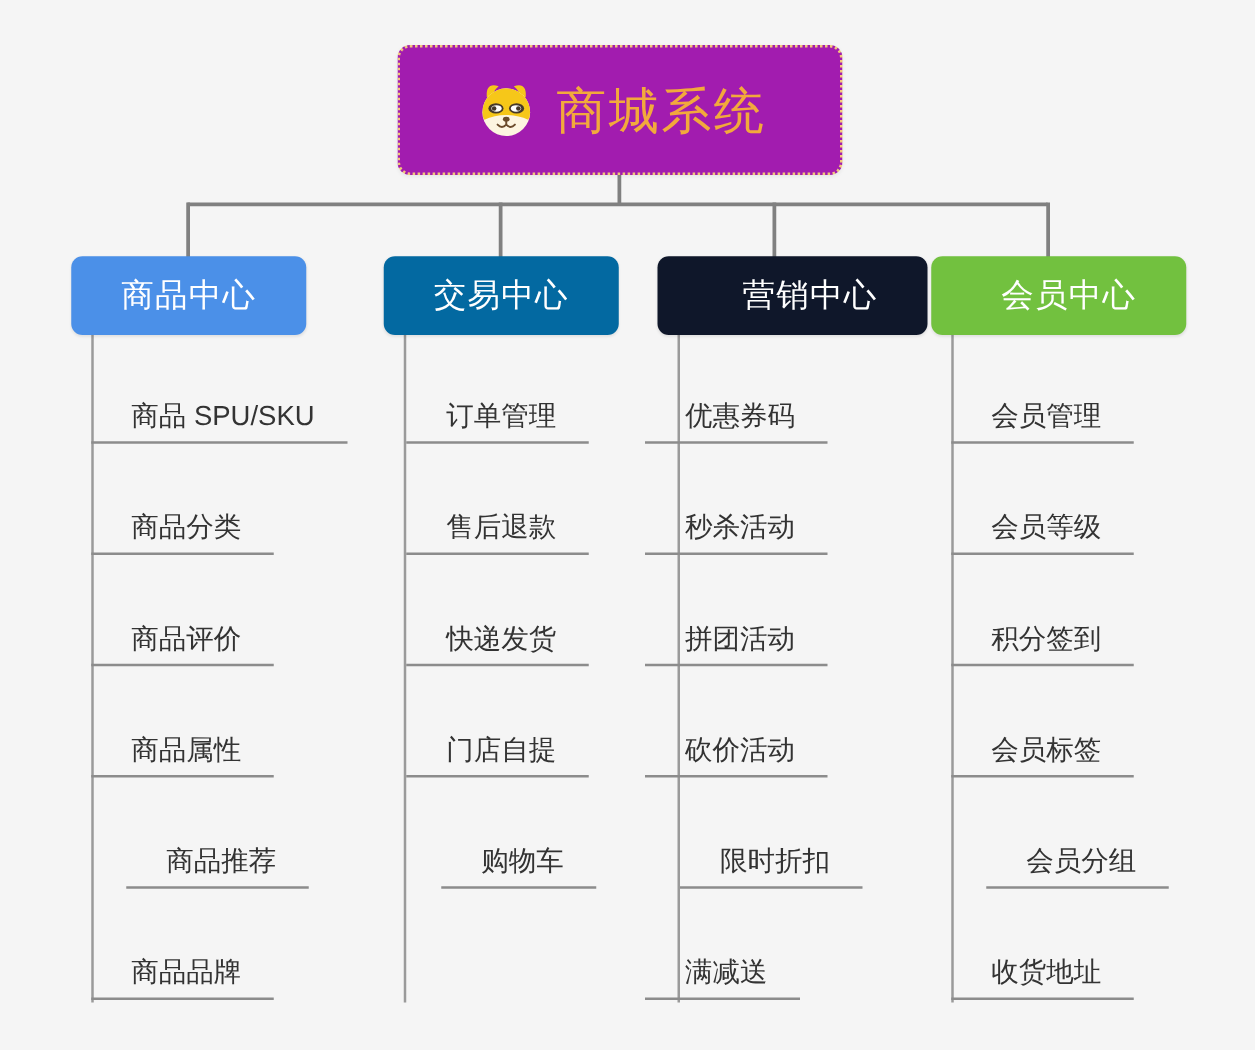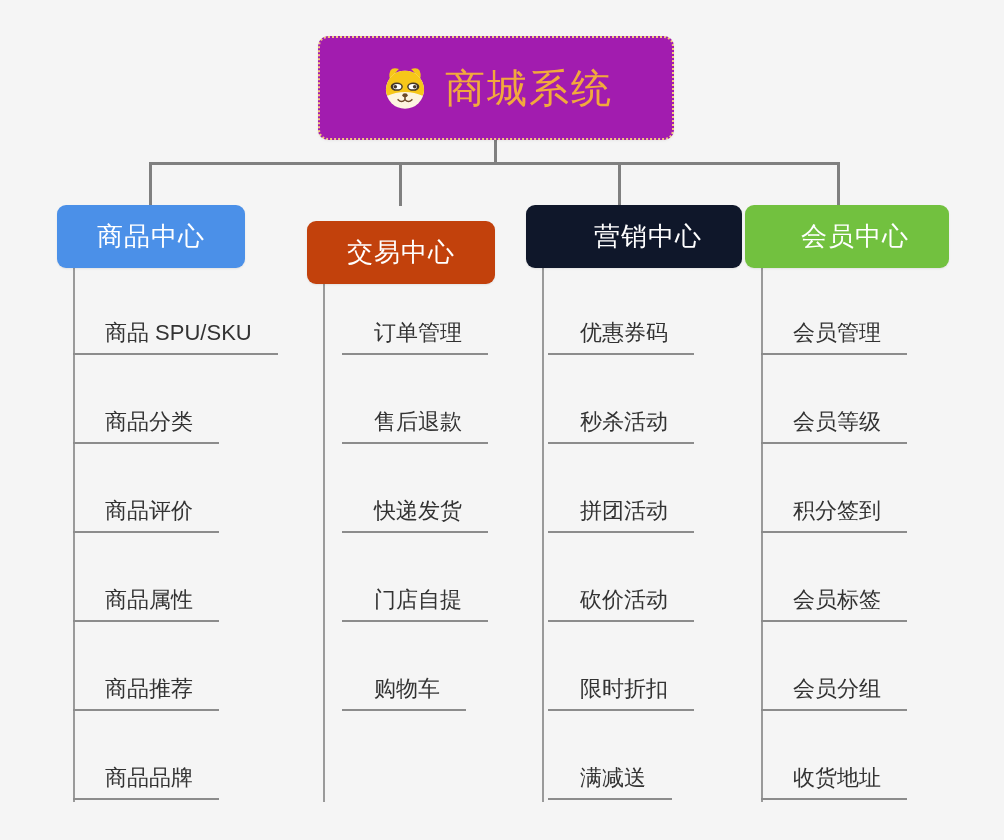--- a/index.html
+++ b/index.html
@@ -41,31 +41,31 @@
     position:absolute;top:205px;width:188px;height:63px;
     border-radius:9px;
     display:flex;align-items:center;justify-content:center;
     color:#ffffff;font-size:26px;letter-spacing:1px;white-space:nowrap;
     box-shadow:0 1px 2px rgba(0,0,0,0.08);
   }
   .branch.b1{left:57px;} .branch.b2{left:307px;} .branch.b3{left:526px;} .branch.b4{left:745px;padding-left:16px;}
 
   
   .col{position:absolute;top:268px;width:230px;height:540px;}
-  .col.c1{left:73px;} .col.c2{left:342px;} .col.c3{left:548px;} .col.c4{left:761px;}
+  .col.c1{left:73px;} .col.c2{left:325px;} .col.c3{left:516px;} .col.c4{left:761px;}
   .leaf{
     position:absolute;left:0;
     padding:0 26px 6px 32px;
     font-size:22px;line-height:28px;color:#333333;
     border-bottom:2px solid #8c8c8c;
     white-space:nowrap;width:max-content;
     background:transparent;
   }
   .leaf.r1{top:51px;} .leaf.r2{top:140px;} .leaf.r3{top:229px;}
-  .leaf.r4{top:318px;} .leaf.r5{top:407px;} .leaf.r6{top:496px;}
+  .leaf.r4{top:318px;} .leaf.r5{top:407px;margin-left:28px;} .leaf.r6{top:496px;}
 </style>
 </head>
 <body>
 
 <div class="canvas">
 
   <div class="line stem"></div>
   <div class="line bus"></div>
   <div class="line drop d1"></div>
   <div class="line drop d2"></div>
@@ -93,21 +93,21 @@
         <ellipse cx="30" cy="38.5" rx="3.1" ry="2.3" fill="#6b4b2b"></ellipse>
         <path d="M30 40.5 L30 43.5 M22 43.5 q4 4.2 8 0 q4 4.2 8 0" stroke="#6b4b2b" stroke-width="1.8" fill="none" stroke-linecap="round"></path>
       </svg>
     </span>
     <span class="label">商城系统</span>
   </div>
 
   <div class="branch b1" style="background: rgb(75, 144, 232);">
     <span>商品中心</span>
   </div>
-  <div class="branch b2" style="background: #c2410c; margin-top: 16px;">
+  <div class="branch b2" style="background: #0369a1;">
     <span>交易中心</span>
   </div>
   <div class="branch b3" style="background: #0f172a; padding-left: 28px;">
     <span>营销中心</span>
   </div>
   <div class="branch b4" style="background: rgb(114, 193, 63);">
     <span>会员中心</span>
   </div>
 
   <div class="col c1">

